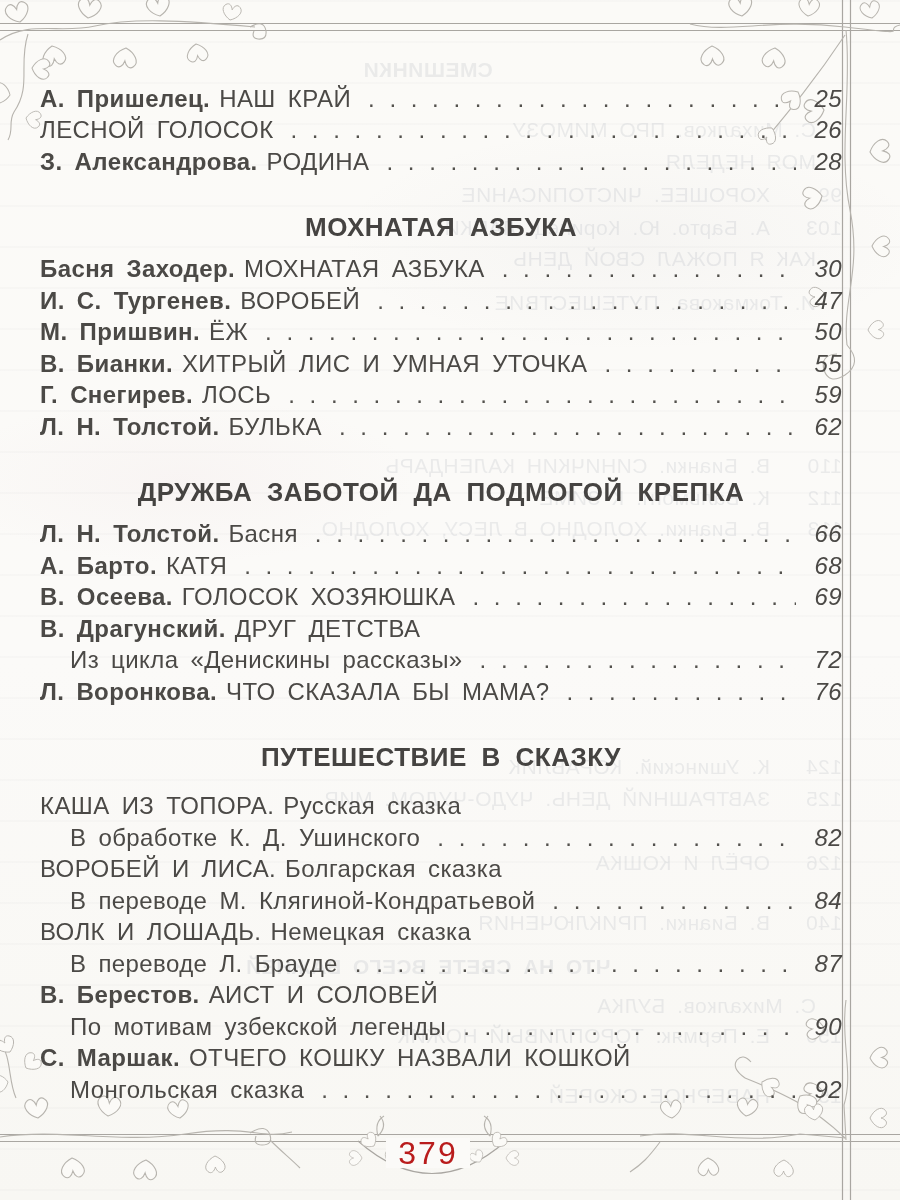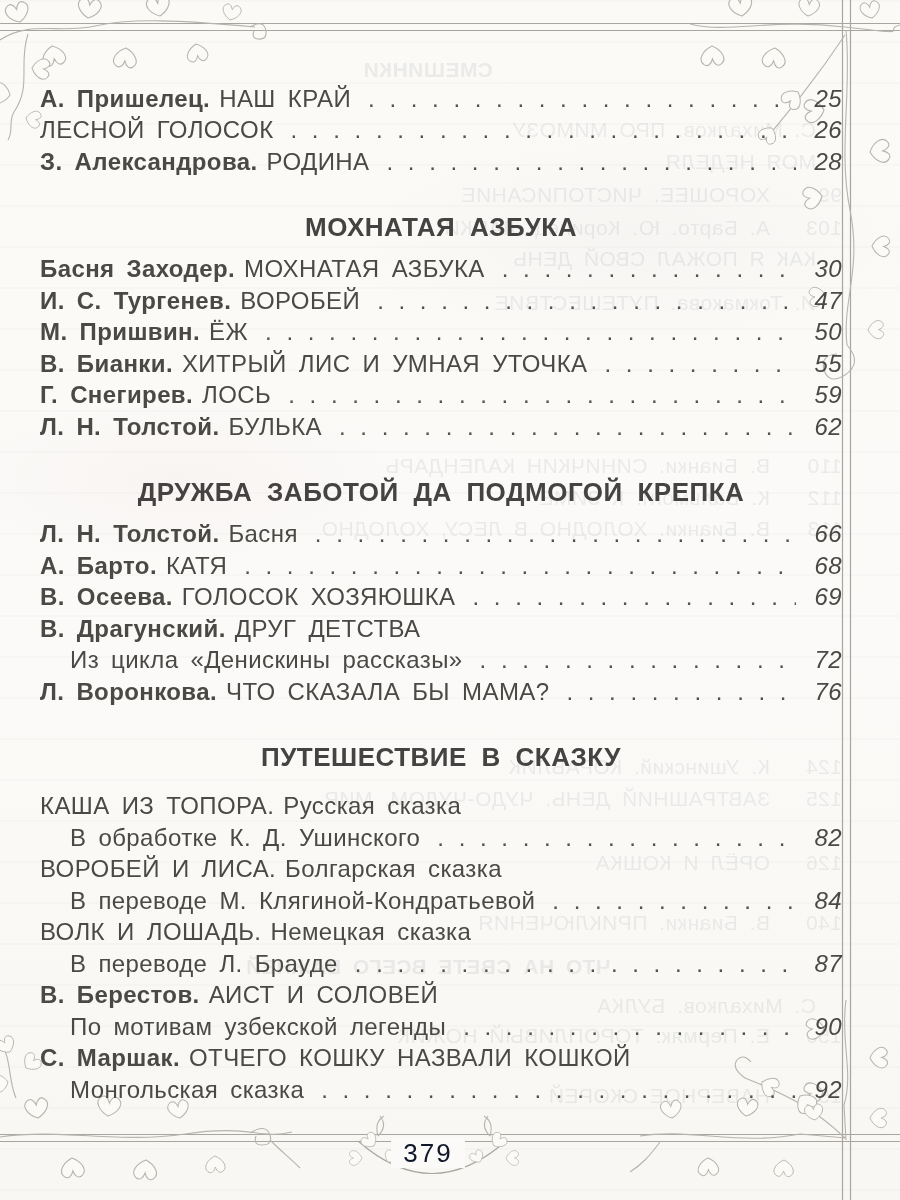--- a/index.html
+++ b/index.html
@@ -57,21 +57,21 @@
     margin:31px 0 5px;letter-spacing:0.5px;word-spacing:7px;
   }
   .section.s4 .heading{margin-bottom:12px;}
   
   .folio{
     position:absolute;left:0;width:900px;top:1138px;z-index:4;
     text-align:center;transform:translateX(-22px);
   }
   .folio span{
     display:inline-block;background:#fbfaf8;padding:0 12px;
-    font-size:26px;color:#0f172a;letter-spacing:2px;line-height:30px;
+    font-size:32px;color:#b91c1c;letter-spacing:2px;line-height:30px;
   }
 </style>
 </head>
 <body>
 
 <div class="paper"></div>
 
 <div class="ghosts" id="ghosts">
     <div class="ghost center bold" style="top: 58px;">
       <span class="gtxt">СМЕШИНКИ</span>

